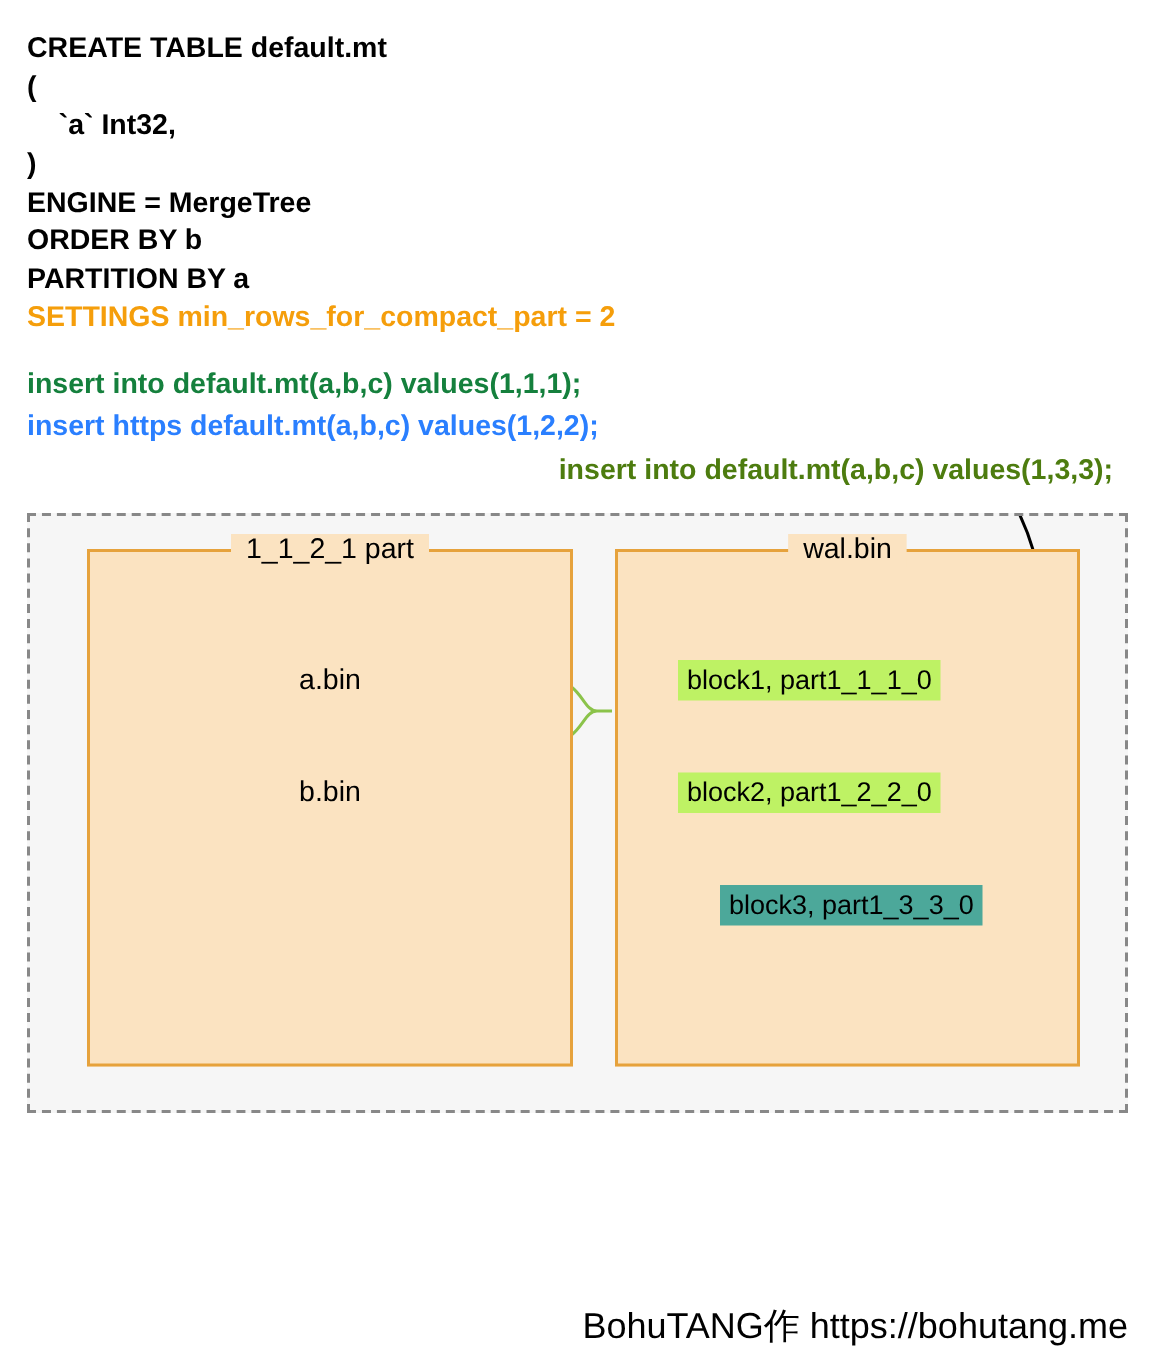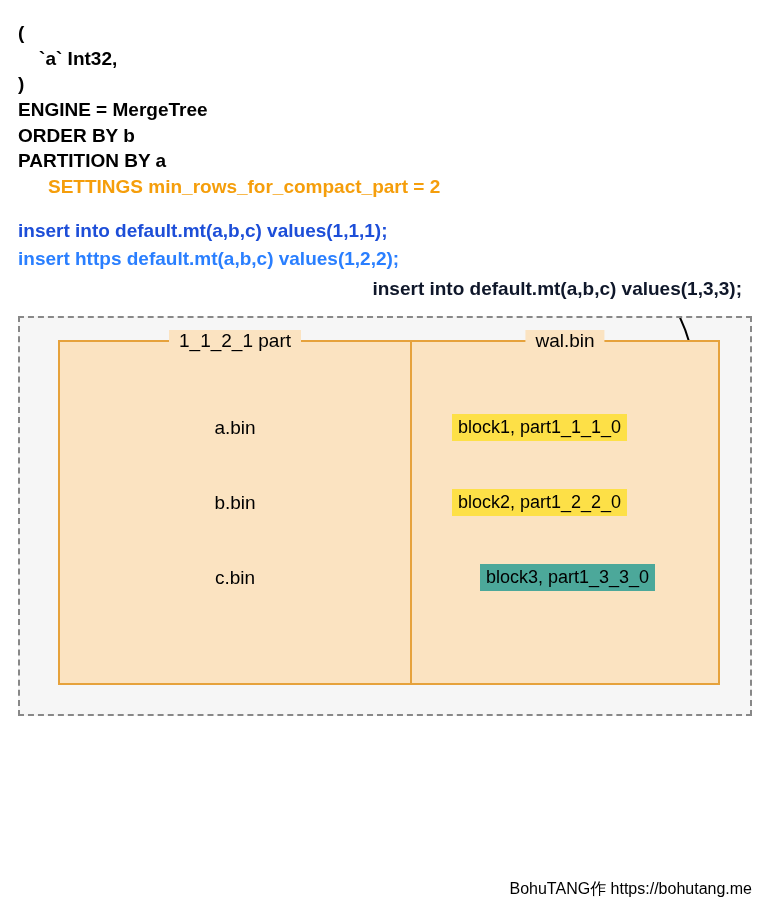--- a/index.html
+++ b/index.html
@@ -8,44 +8,44 @@
     height: 914px;
     background: #fff;
     font-family: Arial, Helvetica, sans-serif;
     position: relative;
     padding: 20px 18px 0 18px;
     font-size: 19px;
     font-weight: bold;
   }
   .code-block { line-height: 1.35; margin-bottom: 18px; }
   .code-line { white-space: pre; color: #000; }
-  .orange { color: #f59e0b; margin-left: 30px; }
-  .insert-red { color: #1d4ed8; }
+  .orange { color: #f59e0b; }
+  .insert-red { color: #15803d; }
   .insert-blue-1 { color: #2a7fff; }
-  .insert-blue-2 { color: #0f172a; }
+  .insert-blue-2 { color: #4d7c0f; }
   .inserts { line-height: 1.45; }
   .insert-3-wrap { text-align: right; padding-right: 10px; margin-top: 2px; }
 
   .diagram-area {
     position: relative;
     margin-top: 14px;
     border: 2px dashed #888;
     background: #f6f6f6;
     height: 400px;
     width: 734px;
   }
 
   .part-box, .wal-box {
     position: absolute;
     border: 2px solid #e6a23c;
     background: #fbe3c1;
     top: 22px;
     height: 345px;
   }
-  .part-box { left: 38px; width: 354px; }
+  .part-box { left: 38px; width: 324px; }
   .wal-box  { left: 390px; width: 310px; }
 
   .box-title {
     position: absolute;
     top: -12px;
     left: 50%;
     transform: translateX(-50%);
     background: #fbe3c1;
     padding: 0 10px;
     font-weight: normal;
@@ -65,45 +65,46 @@
   .bin-c { top: 225px; }
 
   .block {
     position: absolute;
     left: 40px;
     padding: 3px 6px;
     font-weight: normal;
     font-size: 18px;
     white-space: nowrap;
   }
-  .block-g { background: #fde047; }
+  .block-g { background: #bef264; }
   .block-t { background: #4ca89a; margin-left: 28px; }
   .block1 { top: 72px; }
   .block2 { top: 147px; }
   .block3 { top: 222px; }
 
   .credit {
     position: absolute;
     left: 0; right: 18px;
     bottom: 14px;
     text-align: right;
     font-weight: normal;
-    font-size: 16px;
+    font-size: 24px;
   }
 
   svg.overlay {
     position: absolute;
     left: 0; top: 0;
     pointer-events: none;
   }
 </style>
 </head>
 <body>
 
 <div class="code-block">
+  <div class="code-line">CREATE TABLE default.mt</div>
   <div class="code-line">(</div>
   <div class="code-line">    `a` Int32,</div>
   <div class="code-line">)</div>
   <div class="code-line">ENGINE = MergeTree</div>
   <div class="code-line">ORDER BY b</div>
   <div class="code-line">PARTITION BY a</div>
   <div class="code-line orange">SETTINGS min_rows_for_compact_part = 2</div>
 </div>
 
 <div class="inserts">
@@ -122,21 +123,20 @@
     <path d="M 378 130 L 388 130" stroke="#8bc34a" stroke-width="2" fill="none"></path>
 
     <path d="M 655 -10 C 695 60, 680 180, 610 250" stroke="#000" stroke-width="2" fill="none"></path>
     <polygon points="610,250 620,238 624,248" fill="#000"></polygon>
   </svg>
 
   <div class="part-box">
     <div class="box-title">1_1_2_1 part</div>
     <div class="bin-label bin-a">a.bin</div>
     <div class="bin-label bin-b">b.bin</div>
-    <div class="bin-label bin-c">c.bin</div>
   </div>
 
   <div class="wal-box">
     <div class="box-title">wal.bin</div>
     <div class="block block-g block1">block1, part1_1_1_0</div>
     <div class="block block-g block2">block2, part1_2_2_0</div>
     <div class="block block-t block3">block3, part1_3_3_0</div>
   </div>
 
 </div>

